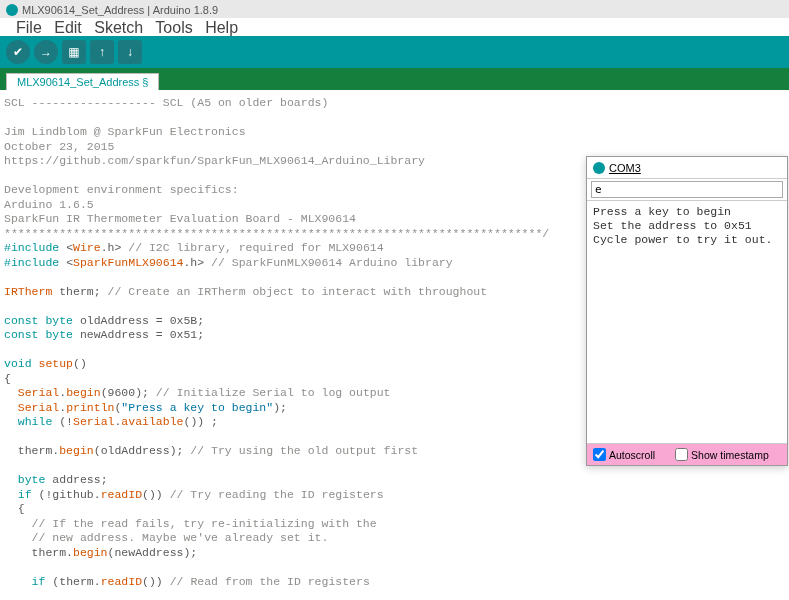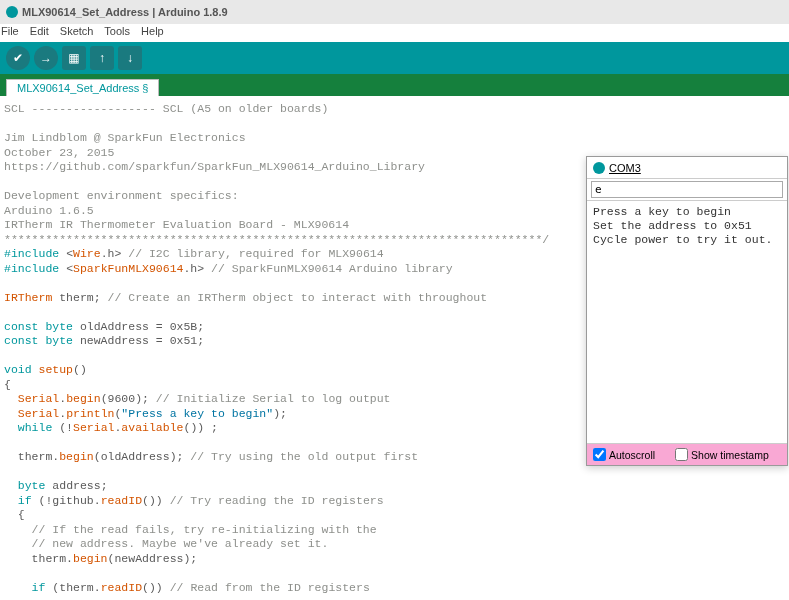--- a/index.html
+++ b/index.html
@@ -7,40 +7,39 @@
     font-family: Arial, sans-serif;
     font-size: 12px;
     background: #fff;
     width: 789px;
     height: 600px;
     overflow: hidden;
     position: relative;
   }
   .titlebar {
     background: #e8e8e8;
-    height: 24px;
+    height: 18px;
     padding: 2px 6px;
     font-size: 11px;
     color: #555;
     display: flex;
-    align-items: center;
-    font-weight: bold;
+    align-items: flex-end;
   }
   .arduino-logo {
     width: 12px; height: 12px;
     background: #00979d;
     border-radius: 50%;
     display: inline-block;
     margin-right: 4px;
   }
   .menubar {
     background: #fff;
     height: 18px;
-    padding: 1px 1px;
-    font-size: 11px;
+    padding: 1px 16px;
+    font-size: 16px;
     color: #444;
   }
   .menubar span { margin-right: 8px; cursor: default; }
   .toolbar {
     background: #00979d;
     height: 32px;
     display: flex;
     align-items: center;
     padding: 0 6px;
     gap: 4px;
@@ -184,21 +183,21 @@
 </div>
 
 <div class="editor"><span class="c-gray">SCL ------------------ SCL (A5 on older boards)</span>
 <span></span>
 <span class="c-gray">Jim Lindblom @ SparkFun Electronics</span>
 <span class="c-gray">October 23, 2015</span>
 <span class="c-link">https://github.com/sparkfun/SparkFun_MLX90614_Arduino_Library</span>
 <span></span>
 <span class="c-gray">Development environment specifics:</span>
 <span class="c-gray">Arduino 1.6.5</span>
-<span class="c-gray">IRTherm IR Thermometer Evaluation Board - MLX90614</span>
+<span class="c-gray">SparkFun IR Thermometer Evaluation Board - MLX90614</span>
 <span class="c-gray">******************************************************************************/</span>
 <span class="c-kw">#include</span> <span>&lt;</span><span class="c-orange">Wire</span><span>.h&gt;</span><span class="c-gray"> // I2C library, required for MLX90614</span>
 <span class="c-kw">#include</span> <span>&lt;</span><span class="c-orange">SparkFunMLX90614</span><span>.h&gt;</span><span class="c-gray"> // SparkFunMLX90614 Arduino library</span>
 
 <span class="c-orange">IRTherm</span><span> therm;</span><span class="c-gray"> // Create an IRTherm object to interact with throughout</span>
 
 <span class="c-kw">const byte</span><span> oldAddress = 0x5B;</span>
 <span class="c-kw">const byte</span><span> newAddress = 0x51;</span>
 
 <span class="c-kw">void</span><span class="c-orange"> setup</span><span>()</span>

